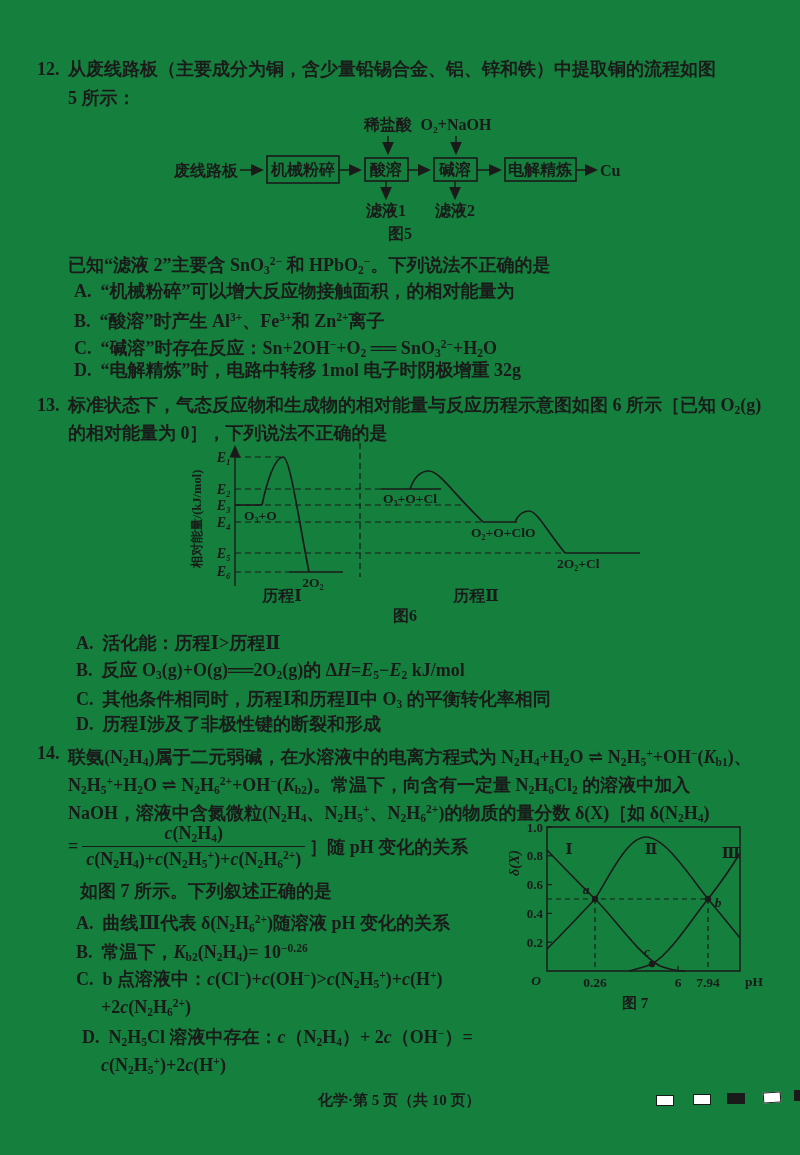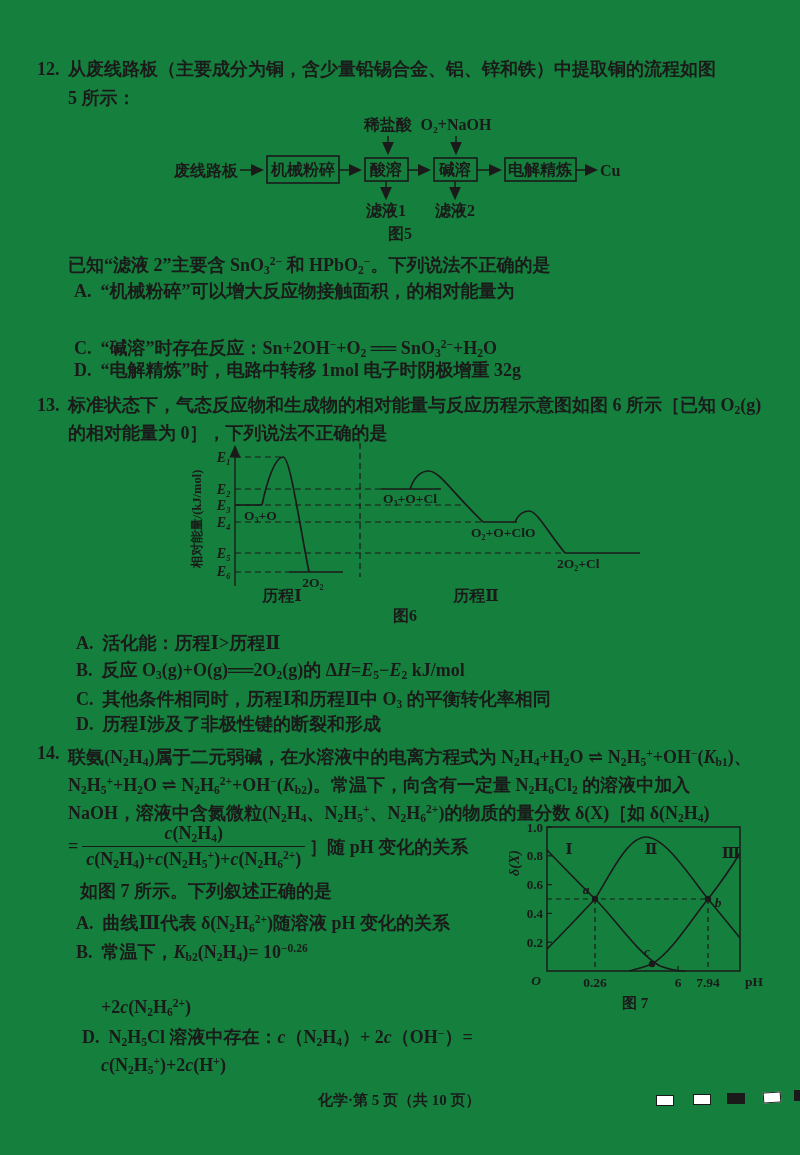--- a/index.html
+++ b/index.html
@@ -65,20 +65,21 @@
       <text x="380" y="63" text-anchor="middle">电解精炼</text>
       <text x="440" y="64">Cu</text>
       <text x="226" y="104" text-anchor="middle">滤液1</text>
       <text x="295" y="104" text-anchor="middle">滤液2</text>
       <text x="240" y="127" text-anchor="middle">图5</text>
     </g>
   </svg>
 
   <div class="ln" style="left:68px;top:249px;">已知“滤液 2”主要含 SnO<sub>3</sub><sup>2−</sup> 和 HPbO<sub>2</sub><sup>−</sup>。下列说法不正确的是</div>
   <div class="ln" style="left:74px;top:279px;"><span class="olabel">A.</span><span>“机械粉碎”可以增大反应物接触面积，的相对能量为</span></div>
+  <div class="ln" style="left:74px;top:305px;"><span class="olabel">B.</span><span>“酸溶”时产生 Al<sup>3+</sup>、Fe<sup>3+</sup>和 Zn<sup>2+</sup>离子</span></div>
   <div class="ln" style="left:74px;top:332px;"><span class="olabel">C.</span><span>“碱溶”时存在反应：Sn+2OH<sup>−</sup>+O<sub>2</sub> ══ SnO<sub>3</sub><sup>2−</sup>+H<sub>2</sub>O</span></div>
   <div class="ln" style="left:74px;top:358px;"><span class="olabel">D.</span><span>“电解精炼”时，电路中转移 1mol 电子时阴极增重 32g</span></div>
 
   <div class="ln" style="left:37px;top:393px;">13.</div>
   <div class="ln" style="left:68px;top:393px;">标准状态下，气态反应物和生成物的相对能量与反应历程示意图如图 6 所示［已知 O<sub>2</sub>(g)</div>
   <div class="ln" style="left:68px;top:421px;">的相对能量为 0］，下列说法不正确的是</div>
 
   <svg style="position:absolute;left:185px;top:441px;" width="465" height="185" viewBox="0 0 465 185">
     <defs>
       <marker id="arr6" markerWidth="9" markerHeight="8" refX="7.5" refY="4" orient="auto">
@@ -143,20 +144,21 @@
     <span class="frac">
       <span class="fnum"><i>c</i>(N<sub>2</sub>H<sub>4</sub>)</span>
       <span class="fden"><i>c</i>(N<sub>2</sub>H<sub>4</sub>)+<i>c</i>(N<sub>2</sub>H<sub>5</sub><sup>+</sup>)+<i>c</i>(N<sub>2</sub>H<sub>6</sub><sup>2+</sup>)</span>
     </span>
     <span>］随 pH 变化的关系</span>
   </div>
 
   <div class="ln" style="left:80px;top:879px;">如图 7 所示。下列叙述正确的是</div>
   <div class="ln" style="left:76px;top:907px;"><span class="olabel">A.</span><span>曲线Ⅲ代表 δ(N<sub>2</sub>H<sub>6</sub><sup>2+</sup>)随溶液 pH 变化的关系</span></div>
   <div class="ln" style="left:76px;top:936px;"><span class="olabel">B.</span><span>常温下，<i>K</i><sub>b2</sub>(N<sub>2</sub>H<sub>4</sub>)= 10<sup>−0.26</sup></span></div>
+  <div class="ln" style="left:76px;top:963px;"><span class="olabel">C.</span><span>b 点溶液中：<i>c</i>(Cl<sup>−</sup>)+<i>c</i>(OH<sup>−</sup>)&gt;<i>c</i>(N<sub>2</sub>H<sub>5</sub><sup>+</sup>)+<i>c</i>(H<sup>+</sup>)</span></div>
   <div class="ln" style="left:101px;top:991px;">+2<i>c</i>(N<sub>2</sub>H<sub>6</sub><sup>2+</sup>)</div>
   <div class="ln" style="left:82px;top:1021px;"><span class="olabel">D.</span><span>N<sub>2</sub>H<sub>5</sub>Cl 溶液中存在：<i>c</i>（N<sub>2</sub>H<sub>4</sub>）+ 2<i>c</i>（OH<sup>−</sup>）=</span></div>
   <div class="ln" style="left:101px;top:1049px;"><i>c</i>(N<sub>2</sub>H<sub>5</sub><sup>+</sup>)+2<i>c</i>(H<sup>+</sup>)</div>
 
   <svg style="position:absolute;left:505px;top:817px;" width="292" height="200" viewBox="0 0 292 200">
     <rect x="42" y="10" width="193" height="144" fill="none" stroke="#1a1a1a" stroke-width="1.5"></rect>
     <g stroke="#1a1a1a" stroke-width="1.2">
       <line x1="42" y1="10" x2="47" y2="10"></line>
       <line x1="42" y1="38.8" x2="47" y2="38.8"></line>
       <line x1="42" y1="67.6" x2="47" y2="67.6"></line>

